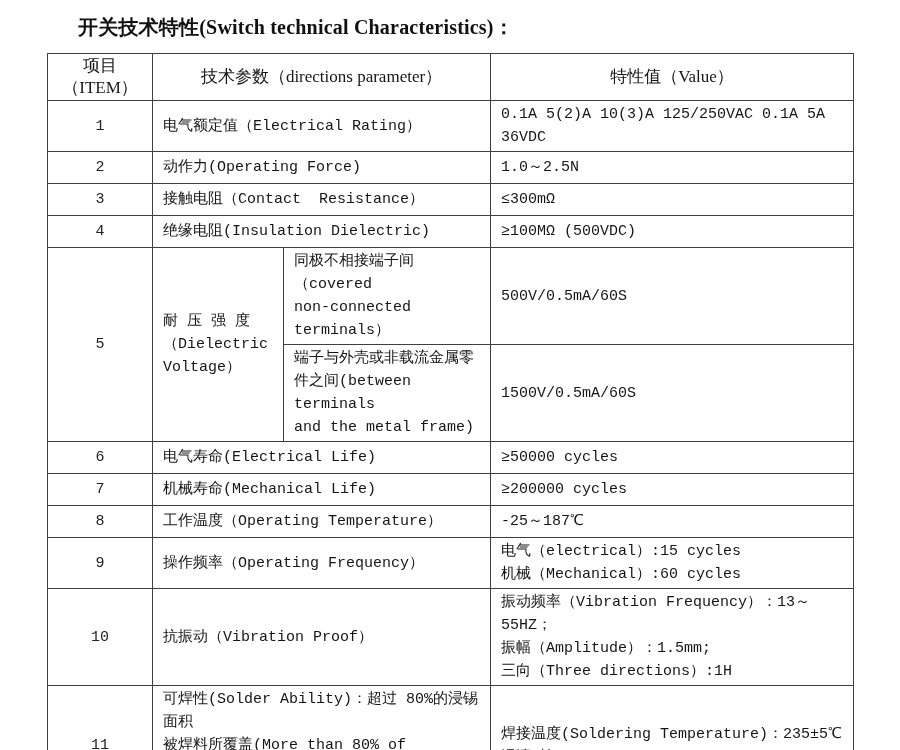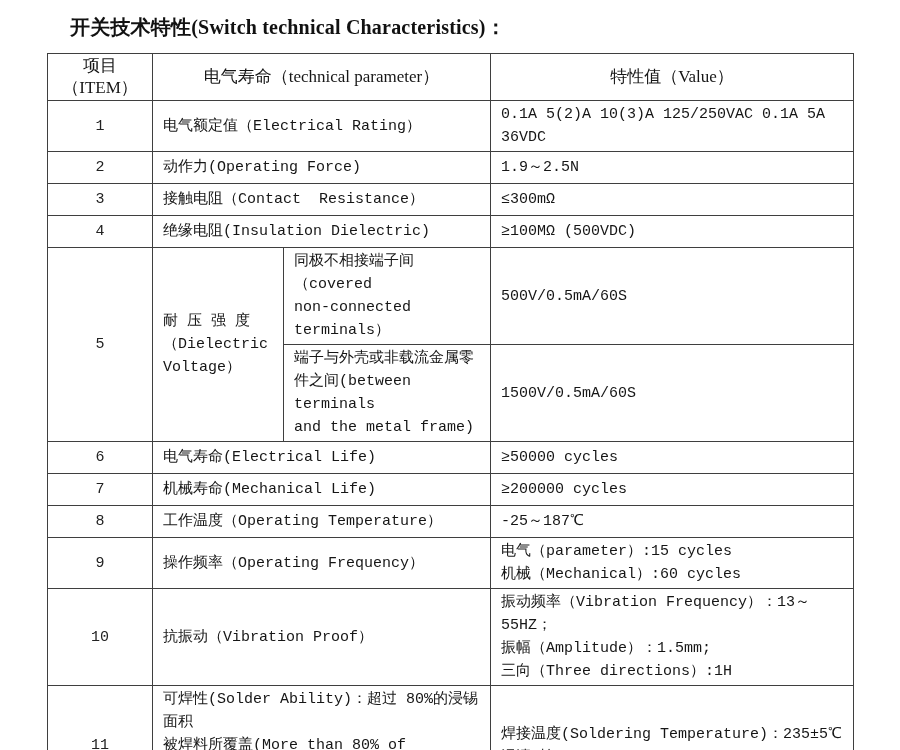--- a/index.html
+++ b/index.html
@@ -7,21 +7,21 @@
     width: 900px; height: 750px;
     background: #ffffff;
     font-family: "Liberation Serif", "DejaVu Serif", serif;
     color: #1c1c1c;
     overflow: hidden;
   }
   .page { position: relative; width: 900px; height: 750px; background: #fff; }
 
   .doc-title {
     position: absolute;
-    left: 70px; top: 14px;
+    left: 78px; top: 14px;
     font-size: 20px;
     font-weight: 600;
     letter-spacing: 0.2px;
     white-space: pre;
     color: #111;
   }
 
   table.spec {
     position: absolute;
     left: 47px; top: 53px;
@@ -84,34 +84,34 @@
       <col class="c-item">
         <col class="c-par1">
         <col class="c-par2">
         <col class="c-value">
     </colgroup>
 
     <tbody>
         <tr class="h47">
       <th class="hdr">项目
 （ITEM）</th>
-      <th class="hdr" colspan="2">电气寿命（technical parameter）</th>
+      <th class="hdr" colspan="2">技术参数（directions parameter）</th>
       <th class="hdr">特性值（Value）</th>
     </tr>
 
     <tr class="h32">
       <td class="item">1</td>
       <td class="param" colspan="2">电气额定值（Electrical Rating）</td>
       <td class="value">0.1A 5(2)A 10(3)A 125/250VAC 0.1A 5A 36VDC</td>
     </tr>
 
     <tr class="h32">
       <td class="item">2</td>
       <td class="param" colspan="2">动作力(Operating Force)</td>
-      <td class="value">1.9～2.5N</td>
+      <td class="value">1.0～2.5N</td>
     </tr>
 
     <tr class="h32">
       <td class="item">3</td>
       <td class="param" colspan="2">接触电阻（Contact  Resistance）</td>
       <td class="value">≤300mΩ</td>
     </tr>
 
     <tr class="h32">
       <td class="item">4</td>
@@ -149,21 +149,21 @@
 
     <tr class="h32">
       <td class="item">8</td>
       <td class="param" colspan="2">工作温度（Operating Temperature）</td>
       <td class="value">-25～187℃</td>
     </tr>
 
     <tr class="h46">
       <td class="item">9</td>
       <td class="param" colspan="2">操作频率（Operating Frequency）</td>
-      <td class="value">电气（parameter）:15 cycles
+      <td class="value">电气（electrical）:15 cycles
 机械（Mechanical）:60 cycles</td>
     </tr>
 
     <tr class="h72">
       <td class="item">10</td>
       <td class="param" colspan="2">抗振动（Vibration Proof）</td>
       <td class="value">振动频率（Vibration Frequency）：13～55HZ；
 振幅（Amplitude）：1.5mm;
 三向（Three directions）:1H</td>
     </tr>

